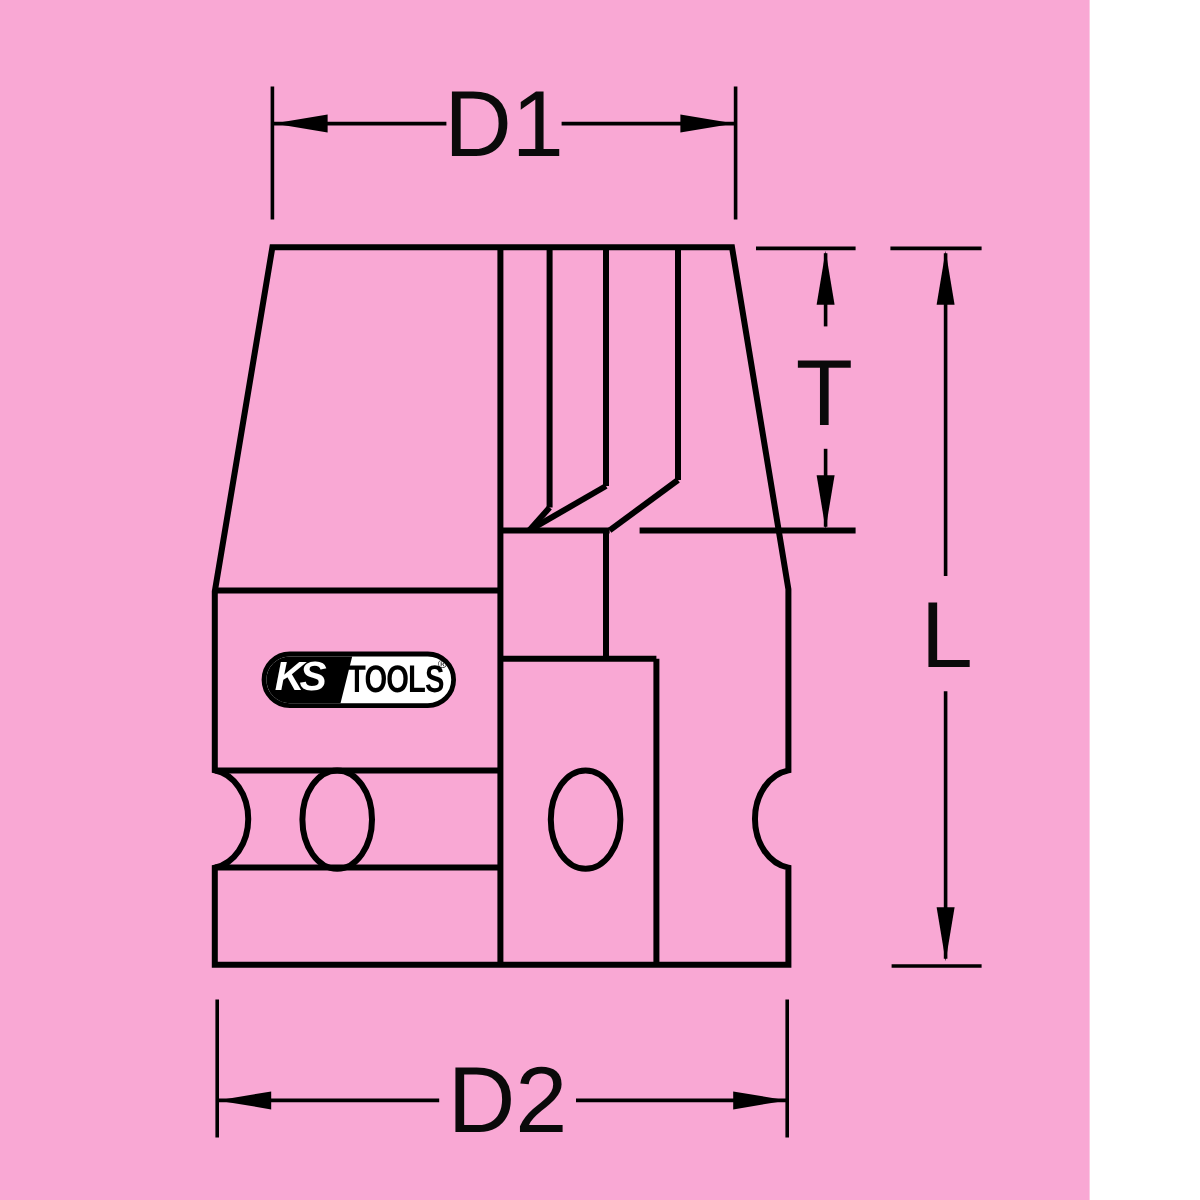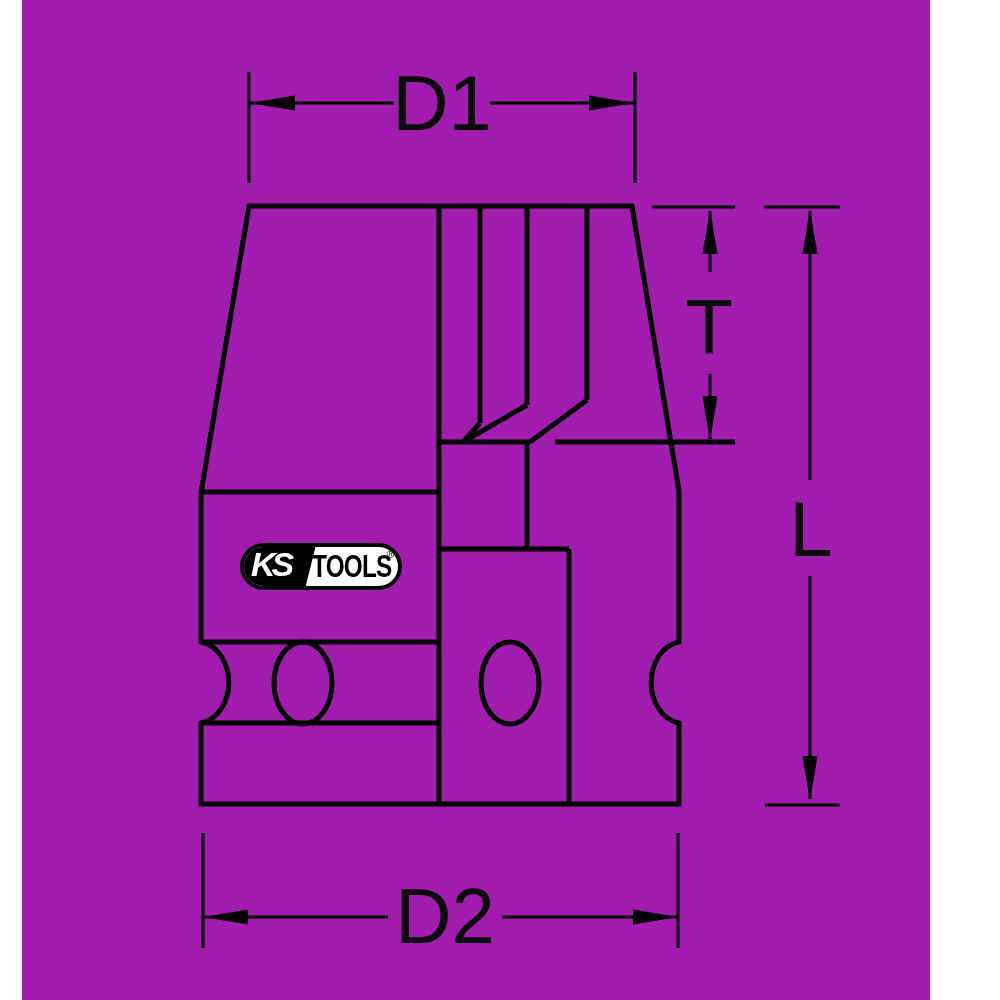--- a/index.html
+++ b/index.html
@@ -4,24 +4,23 @@
 <style>
   html, body {
     margin: 0;
     padding: 0;
     background: #ffffff;
   }
   .canvas {
     position: relative;
     width: 908px;
     height: 1000px;
-    background: #a21caf;
+    background: #f9a8d4;
     overflow: hidden;
     font-family: "Liberation Sans", sans-serif;
-    margin-left: 22px;
   }
   svg { position: absolute; left: 0; top: 0; }
 
   .dim-label {
     font-family: "Liberation Sans", sans-serif;
     font-size: 78px;
     fill: #0a0a0a;
     text-anchor: middle;
   }
 

